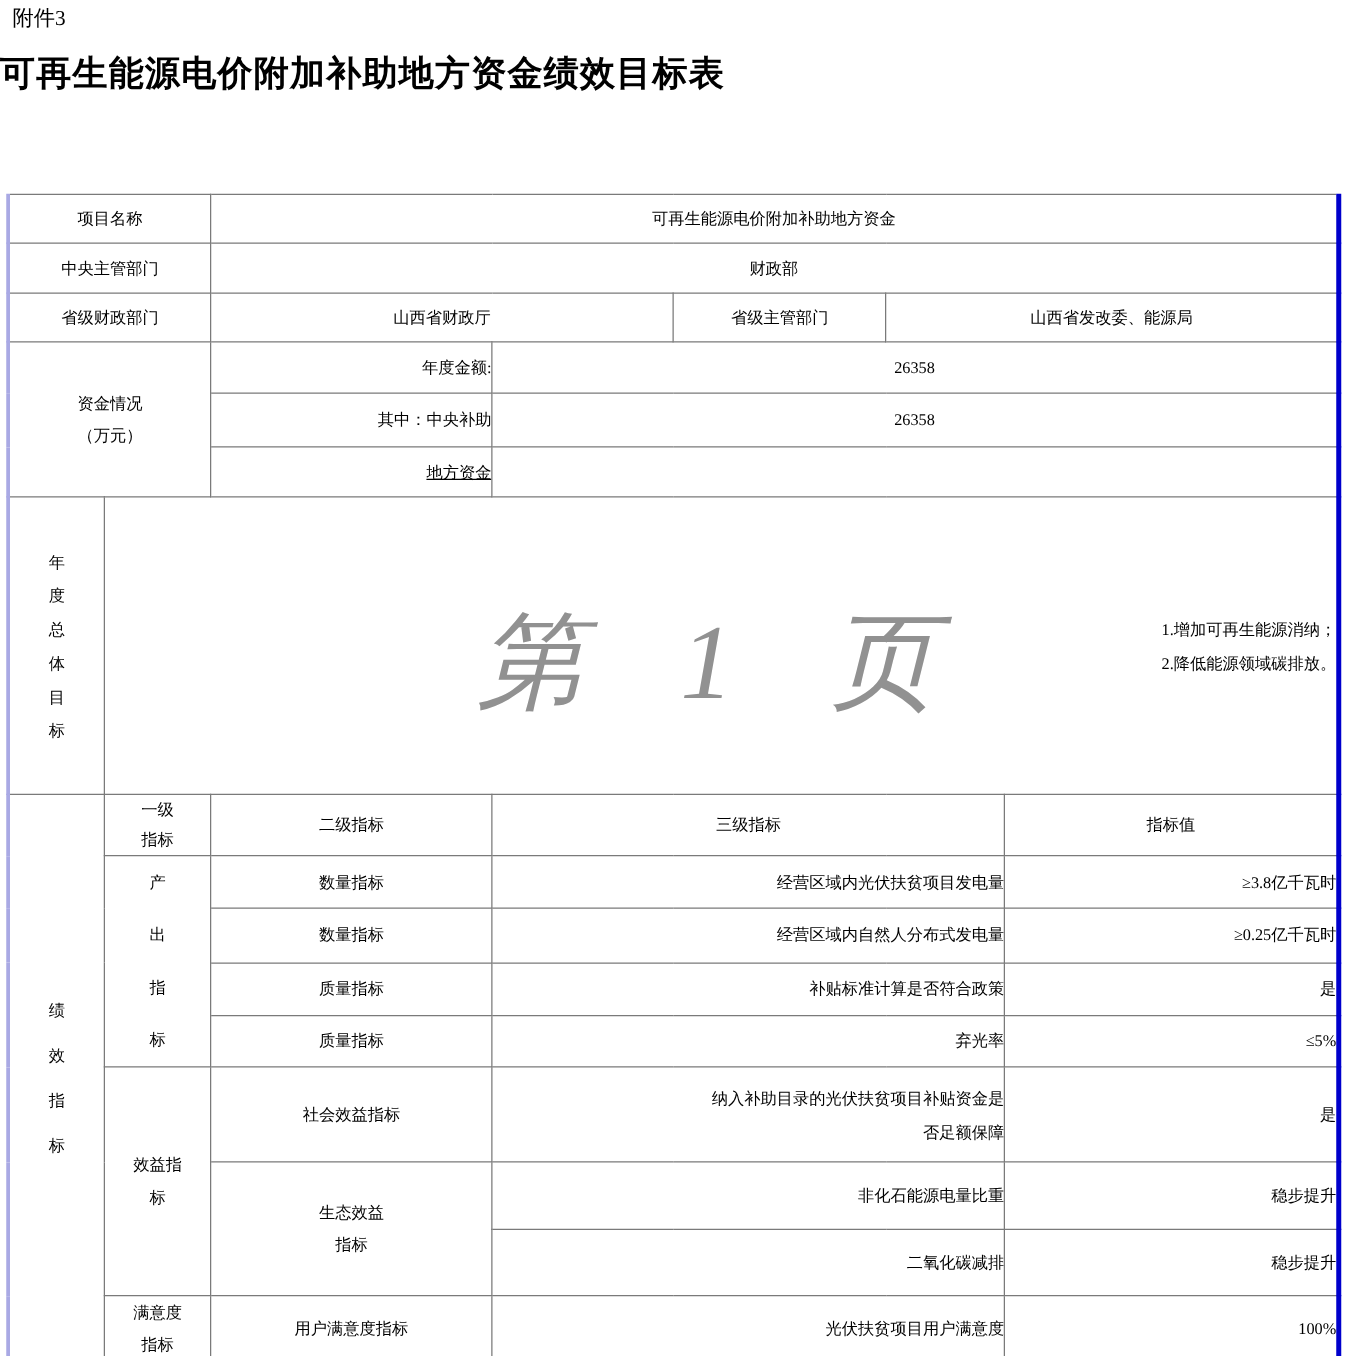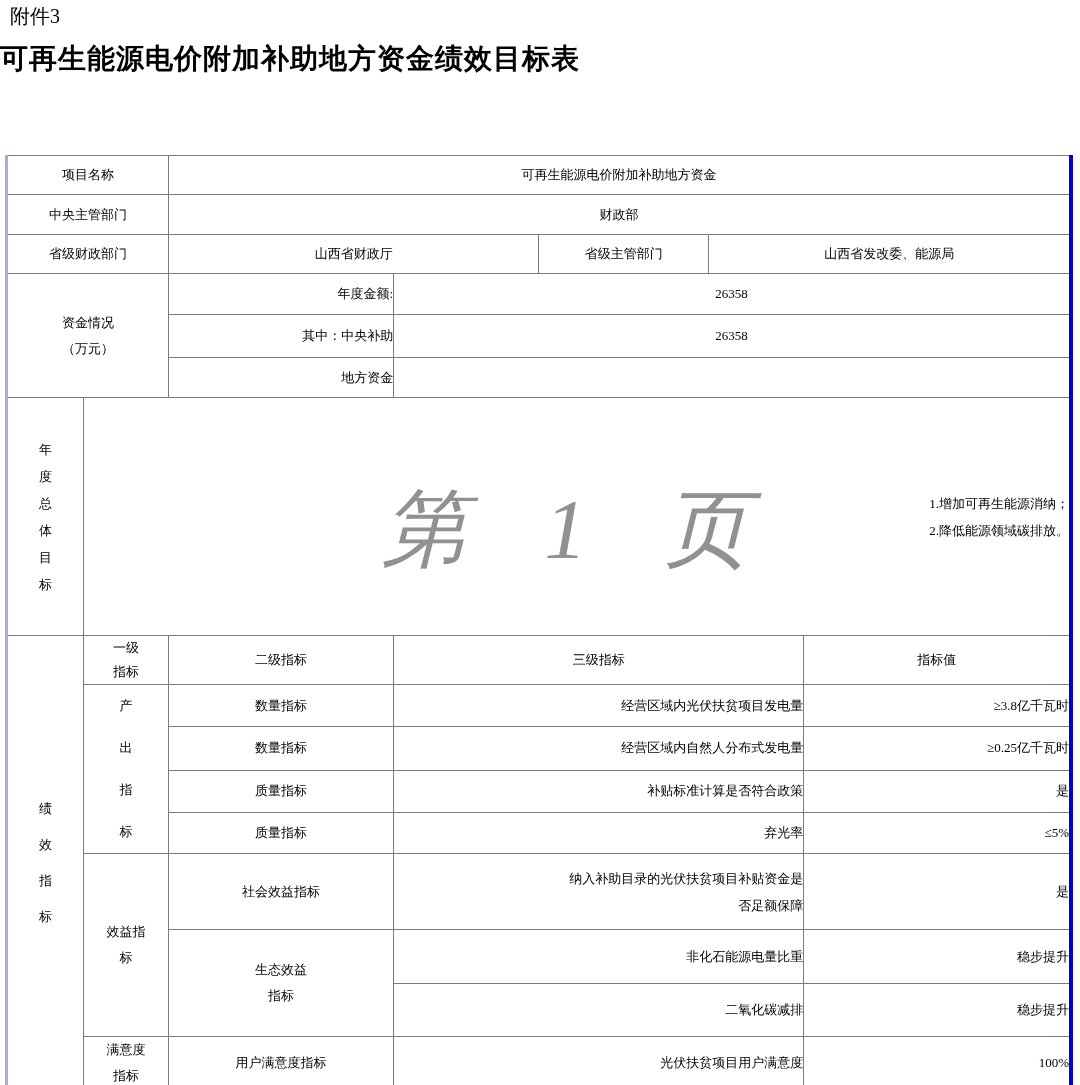--- a/index.html
+++ b/index.html
@@ -1,20 +1,20 @@
 <!DOCTYPE html>
 <html><head>
 <meta charset="utf-8">
 <style>
   html,body{margin:0;padding:0;background:#fff;}
   .page{
     position:relative;width:1080px;height:1085px;background:#ffffff;
     font-family:"Liberation Serif","DejaVu Serif",serif;color:#000;overflow:hidden;
   }
-  .attach{position:absolute;left:10px;top:3px;font-size:20px;}
+  .attach{position:absolute;left:10px;top:3px;font-size:17px;}
   .title{position:absolute;left:0;top:40px;width:100%;text-align:left;
     font-size:28px;font-weight:bold;letter-spacing:1px;}
   .subtitle{position:absolute;left:0;top:95px;width:100%;text-align:center;font-size:18px;}
   .watermark{
     position:absolute;left:382px;top:472px;font-size:85px;color:#919191;
     letter-spacing:28px;white-space:nowrap;pointer-events:none;
     font-family:"Liberation Serif","DejaVu Serif",serif;
     font-style:italic;
   }
   table.main{
@@ -30,21 +30,21 @@
     padding:0;overflow:hidden;line-height:26px;
   }
   .c{text-align:center;}
   .l{text-align:right;padding-left:7px;}
   .pre{white-space:pre-line;}
   .v6{line-height:27px;}   
   .v4{line-height:42px;}   
   .v4b{line-height:36px;}  
   .fp0{padding-left:10px;}
   .fp1{padding-left:45px;}
-  .fp2{padding-left:115px;}
+  .fp2{padding-left:115px;text-decoration:underline;}
   .h39{height:39px;}.h40{height:40px;margin-left:41px;}.h41{height:41px;}.h43{height:43px;}
   .h47{height:47px;}.h53{height:53px;}.h54{height:54px;}.h76{height:76px;}
   .h238{height:238px;}
 </style>
 </head>
 <body>
 
 <div class="page">
 
   <div class="attach">附件3</div>

